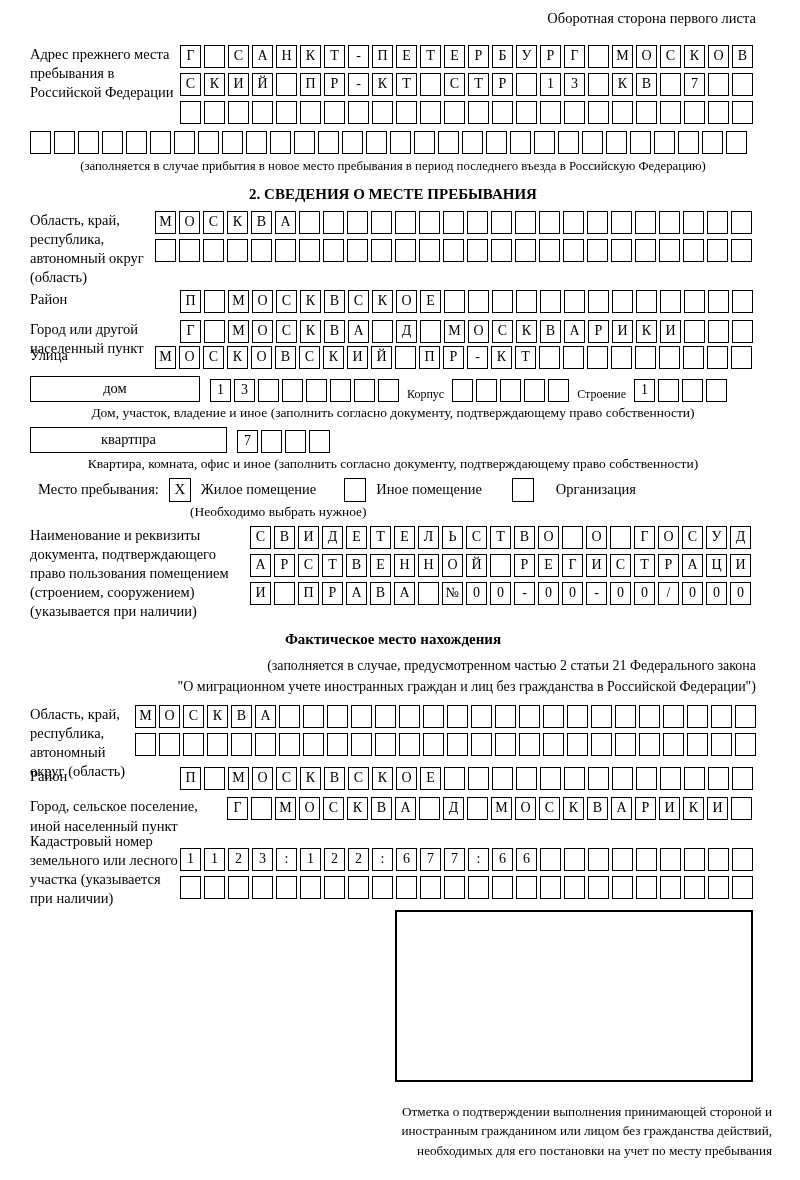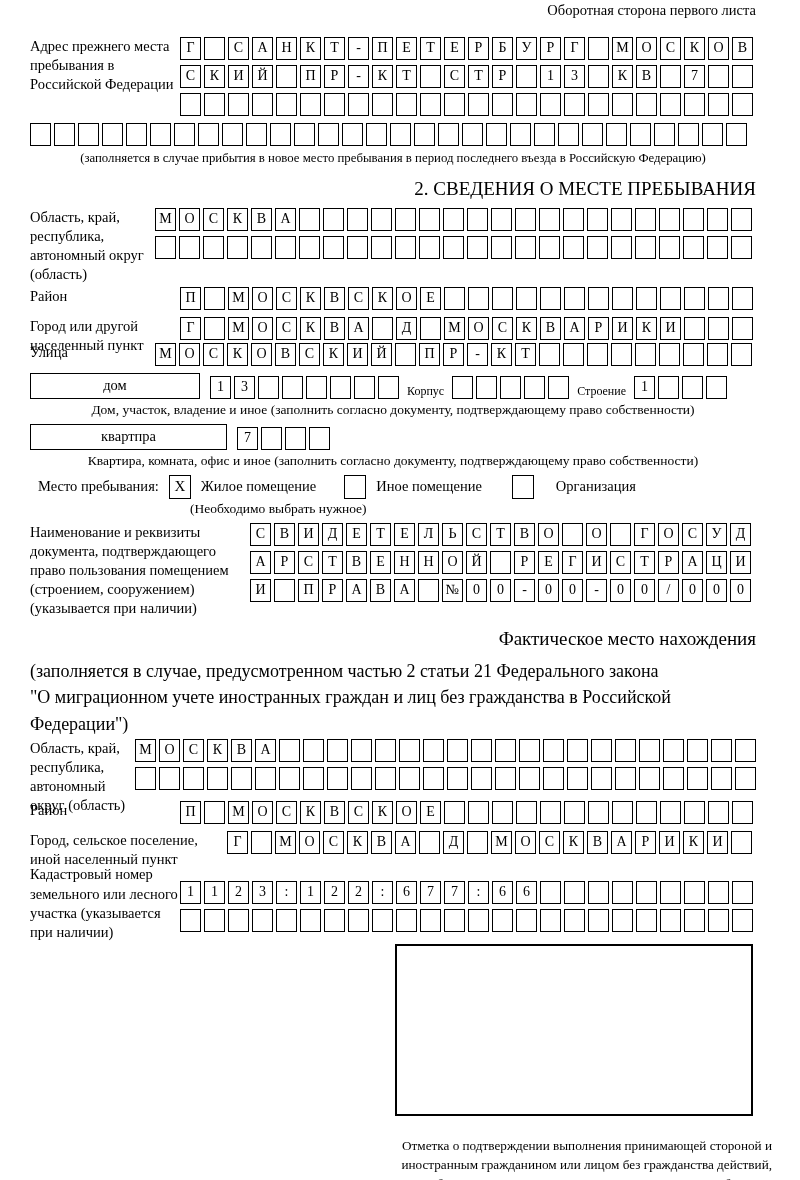--- a/index.html
+++ b/index.html
@@ -1,45 +1,45 @@
 <!DOCTYPE html>
 <html><head>
 <meta charset="utf-8">
 <style>
   *{box-sizing:border-box;margin:0;padding:0}
   html,body{background:#fff}
   body{width:800px;height:1180px;font-family:"Liberation Serif","DejaVu Serif",serif;color:#000}
-  .page{position:relative;width:800px;height:1180px;padding:2px 44px 0 30px;overflow:hidden}
+  .page{position:relative;width:800px;height:1180px;padding:10px 44px 0 30px;overflow:hidden}
 
   .header-note{text-align:right;font-size:14.5px;margin-bottom:18px}
 
   .field{display:flex;align-items:flex-start;margin-bottom:2px}
   .lbl{font-size:14.5px;line-height:1.32;flex:0 0 auto}
   .grids{flex:0 0 auto}
 
   .cellrow{display:flex;gap:3px;margin-bottom:5px}
   .cell{flex:0 0 21px;width:21px;height:23px;border:1.5px solid #000;
         font-size:14px;line-height:20px;text-align:center;overflow:hidden}
 
   .caption{font-size:12.8px;text-align:center;margin:0 0 12px 0}
   .caption-left{font-size:13.5px;text-align:center;margin:1px 0 6px 0}
-  .sec-title{font-size:19px;font-weight:normal;text-align:right;margin:4px 0 8px 0}
+  .sec-title{font-size:15px;font-weight:bold;text-align:center;margin:4px 0 8px 0}
 
   .inline-row{display:flex;align-items:flex-end;margin-bottom:3px}
   .labelbox{border:1.5px solid #000;height:26px;font-size:14.5px;
             display:flex;align-items:center;justify-content:center}
   .small-gap{width:10px}
   .inline-lbl{font-size:12px;padding:0 8px}
 
   .cb{flex:0 0 22px;width:22px;height:24px;border:1.5px solid #000;
       font-size:15px;line-height:21px;text-align:center;margin:0 10px}
   .stay-row{display:flex;align-items:center;font-size:14.5px;margin:6px 0 2px 8px}
   .stay-hint{font-size:13.5px;text-align:left;width:320px;margin-left:160px;margin-bottom:6px}
 
-  .fact-captions{font-size:18px;text-align:left;line-height:1.45;margin-bottom:2px}
+  .fact-captions{font-size:14px;text-align:right;line-height:1.45;margin-bottom:8px}
 
   .stamp-box{width:358px;height:172px;border:2px solid #000;margin-left:365px;margin-top:2px}
   .stamp-caption{width:396px;margin-left:346px;font-size:13.2px;text-align:right;line-height:1.45;margin-top:20px}
 </style>
 </head>
 <body>
 
 <div class="page">
 
   <div class="header-note">Оборотная сторона первого листа</div>

